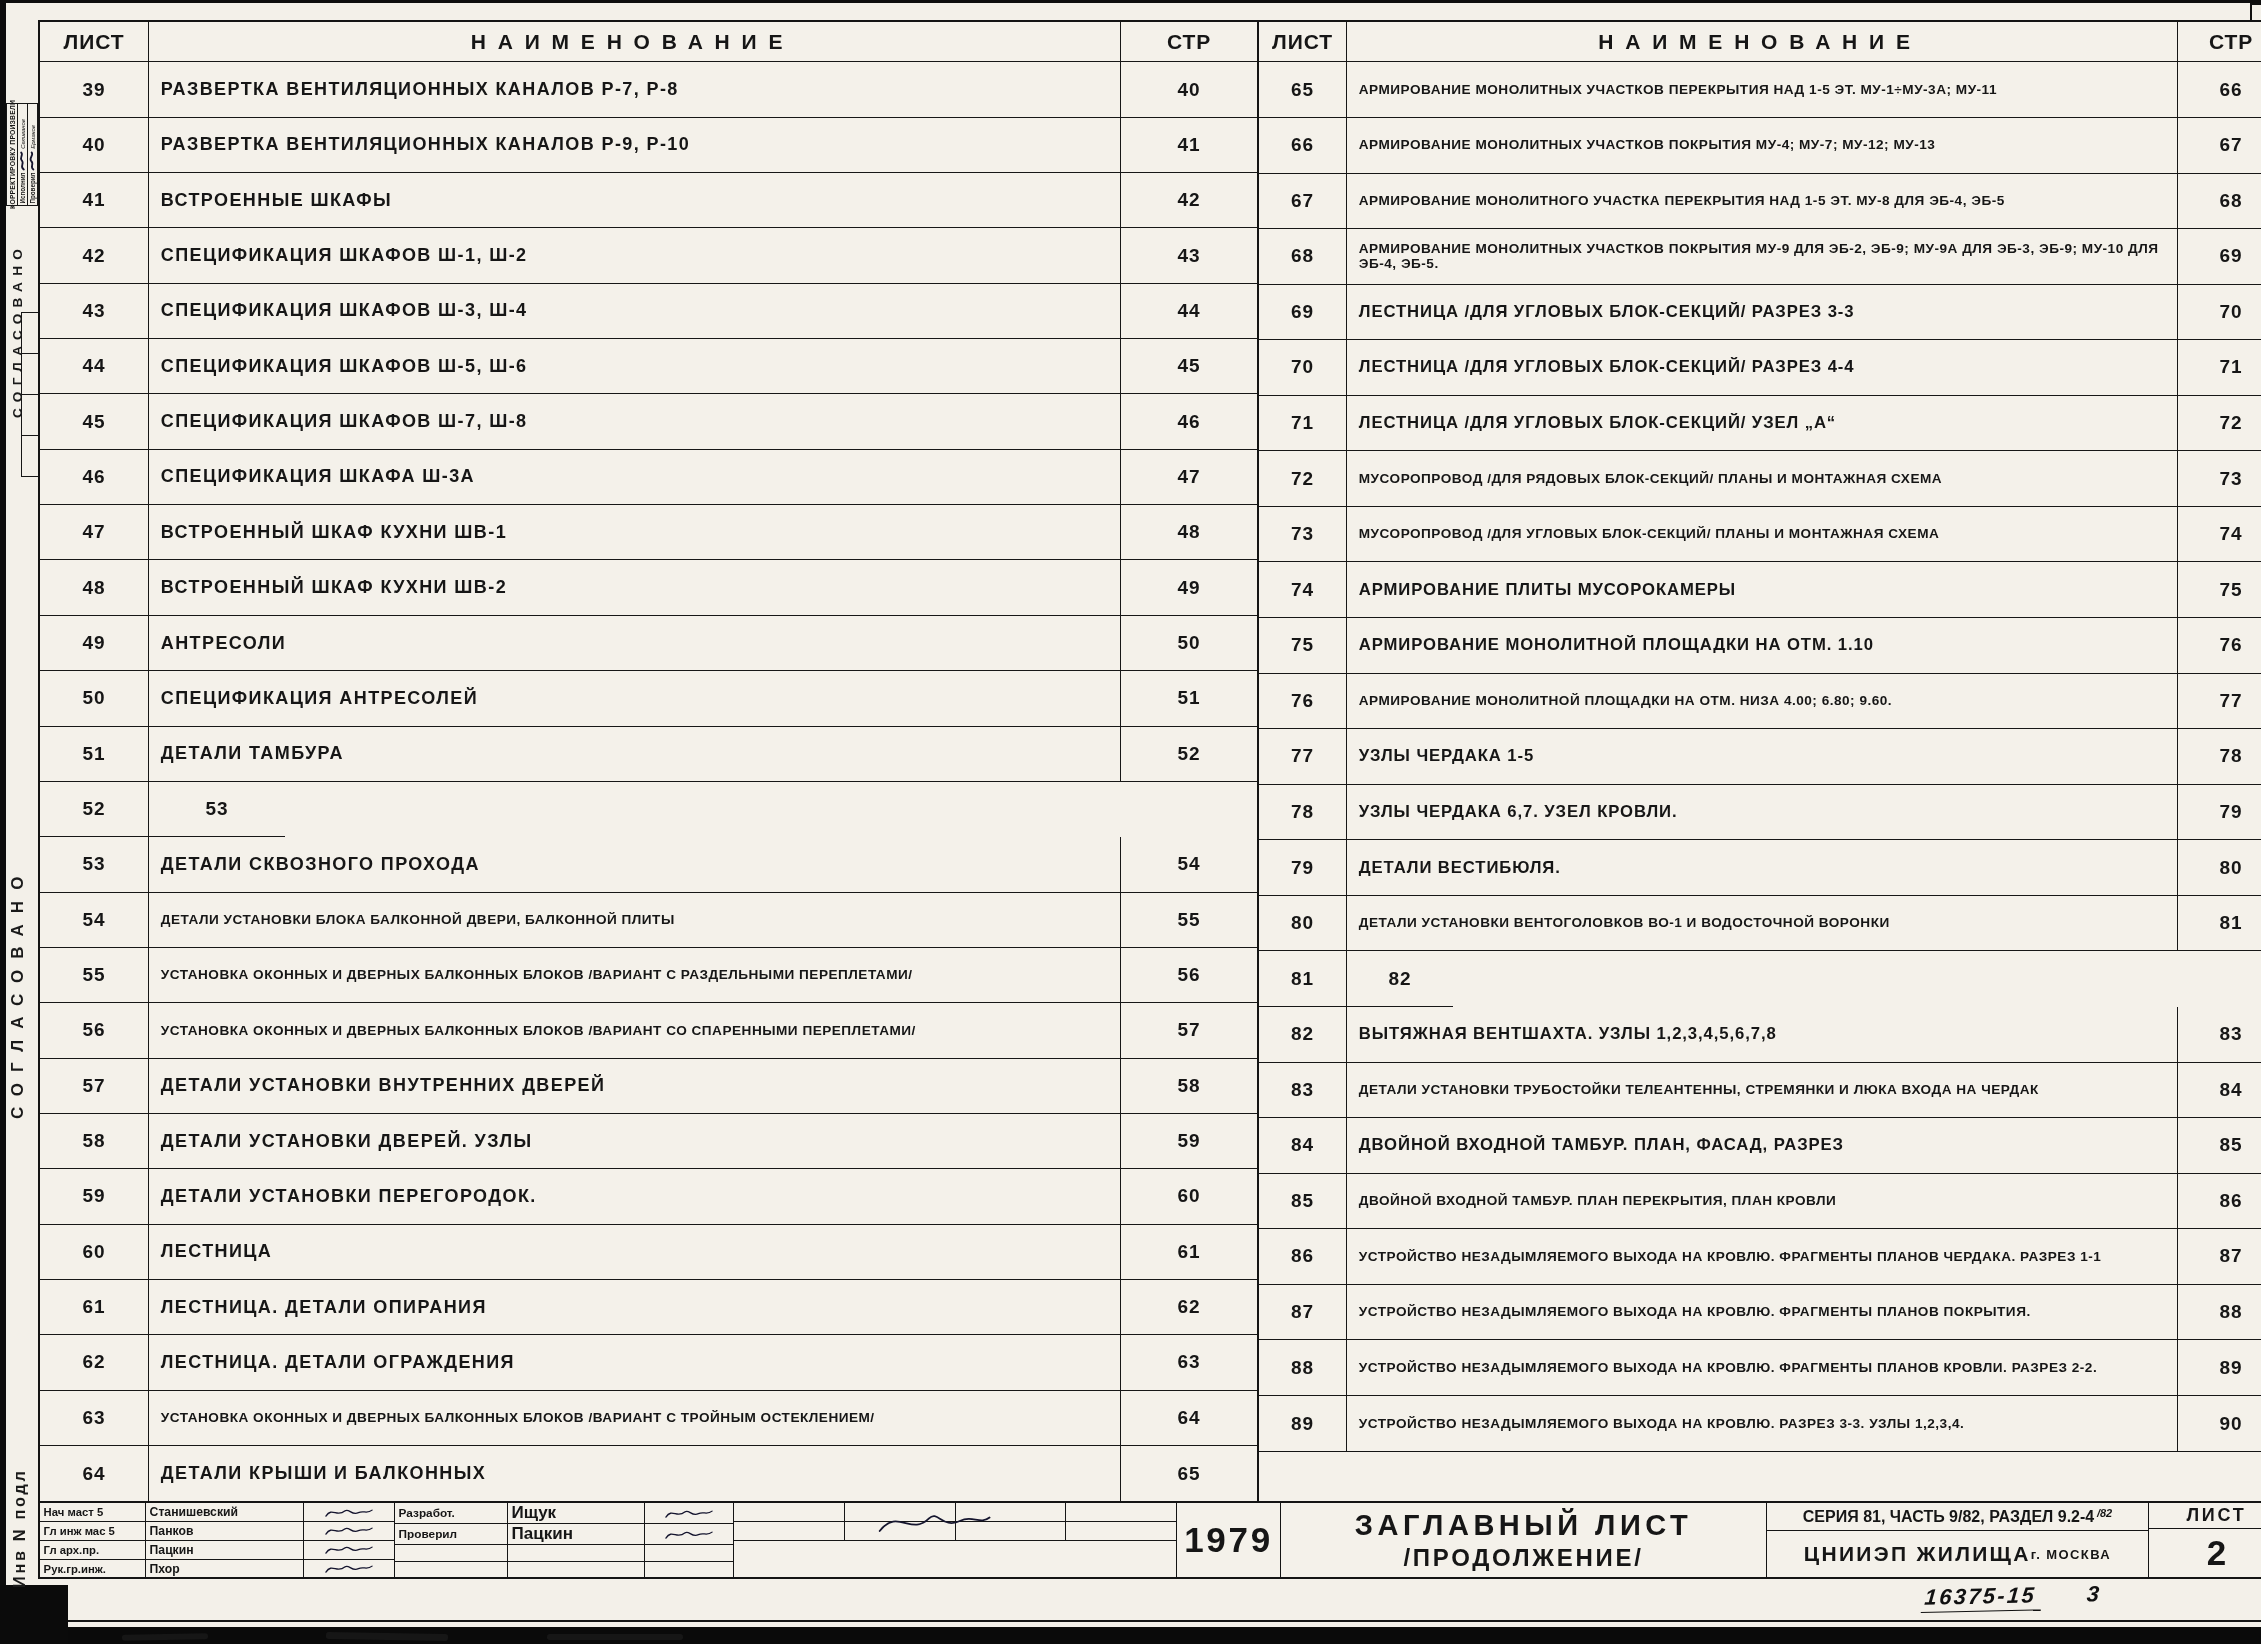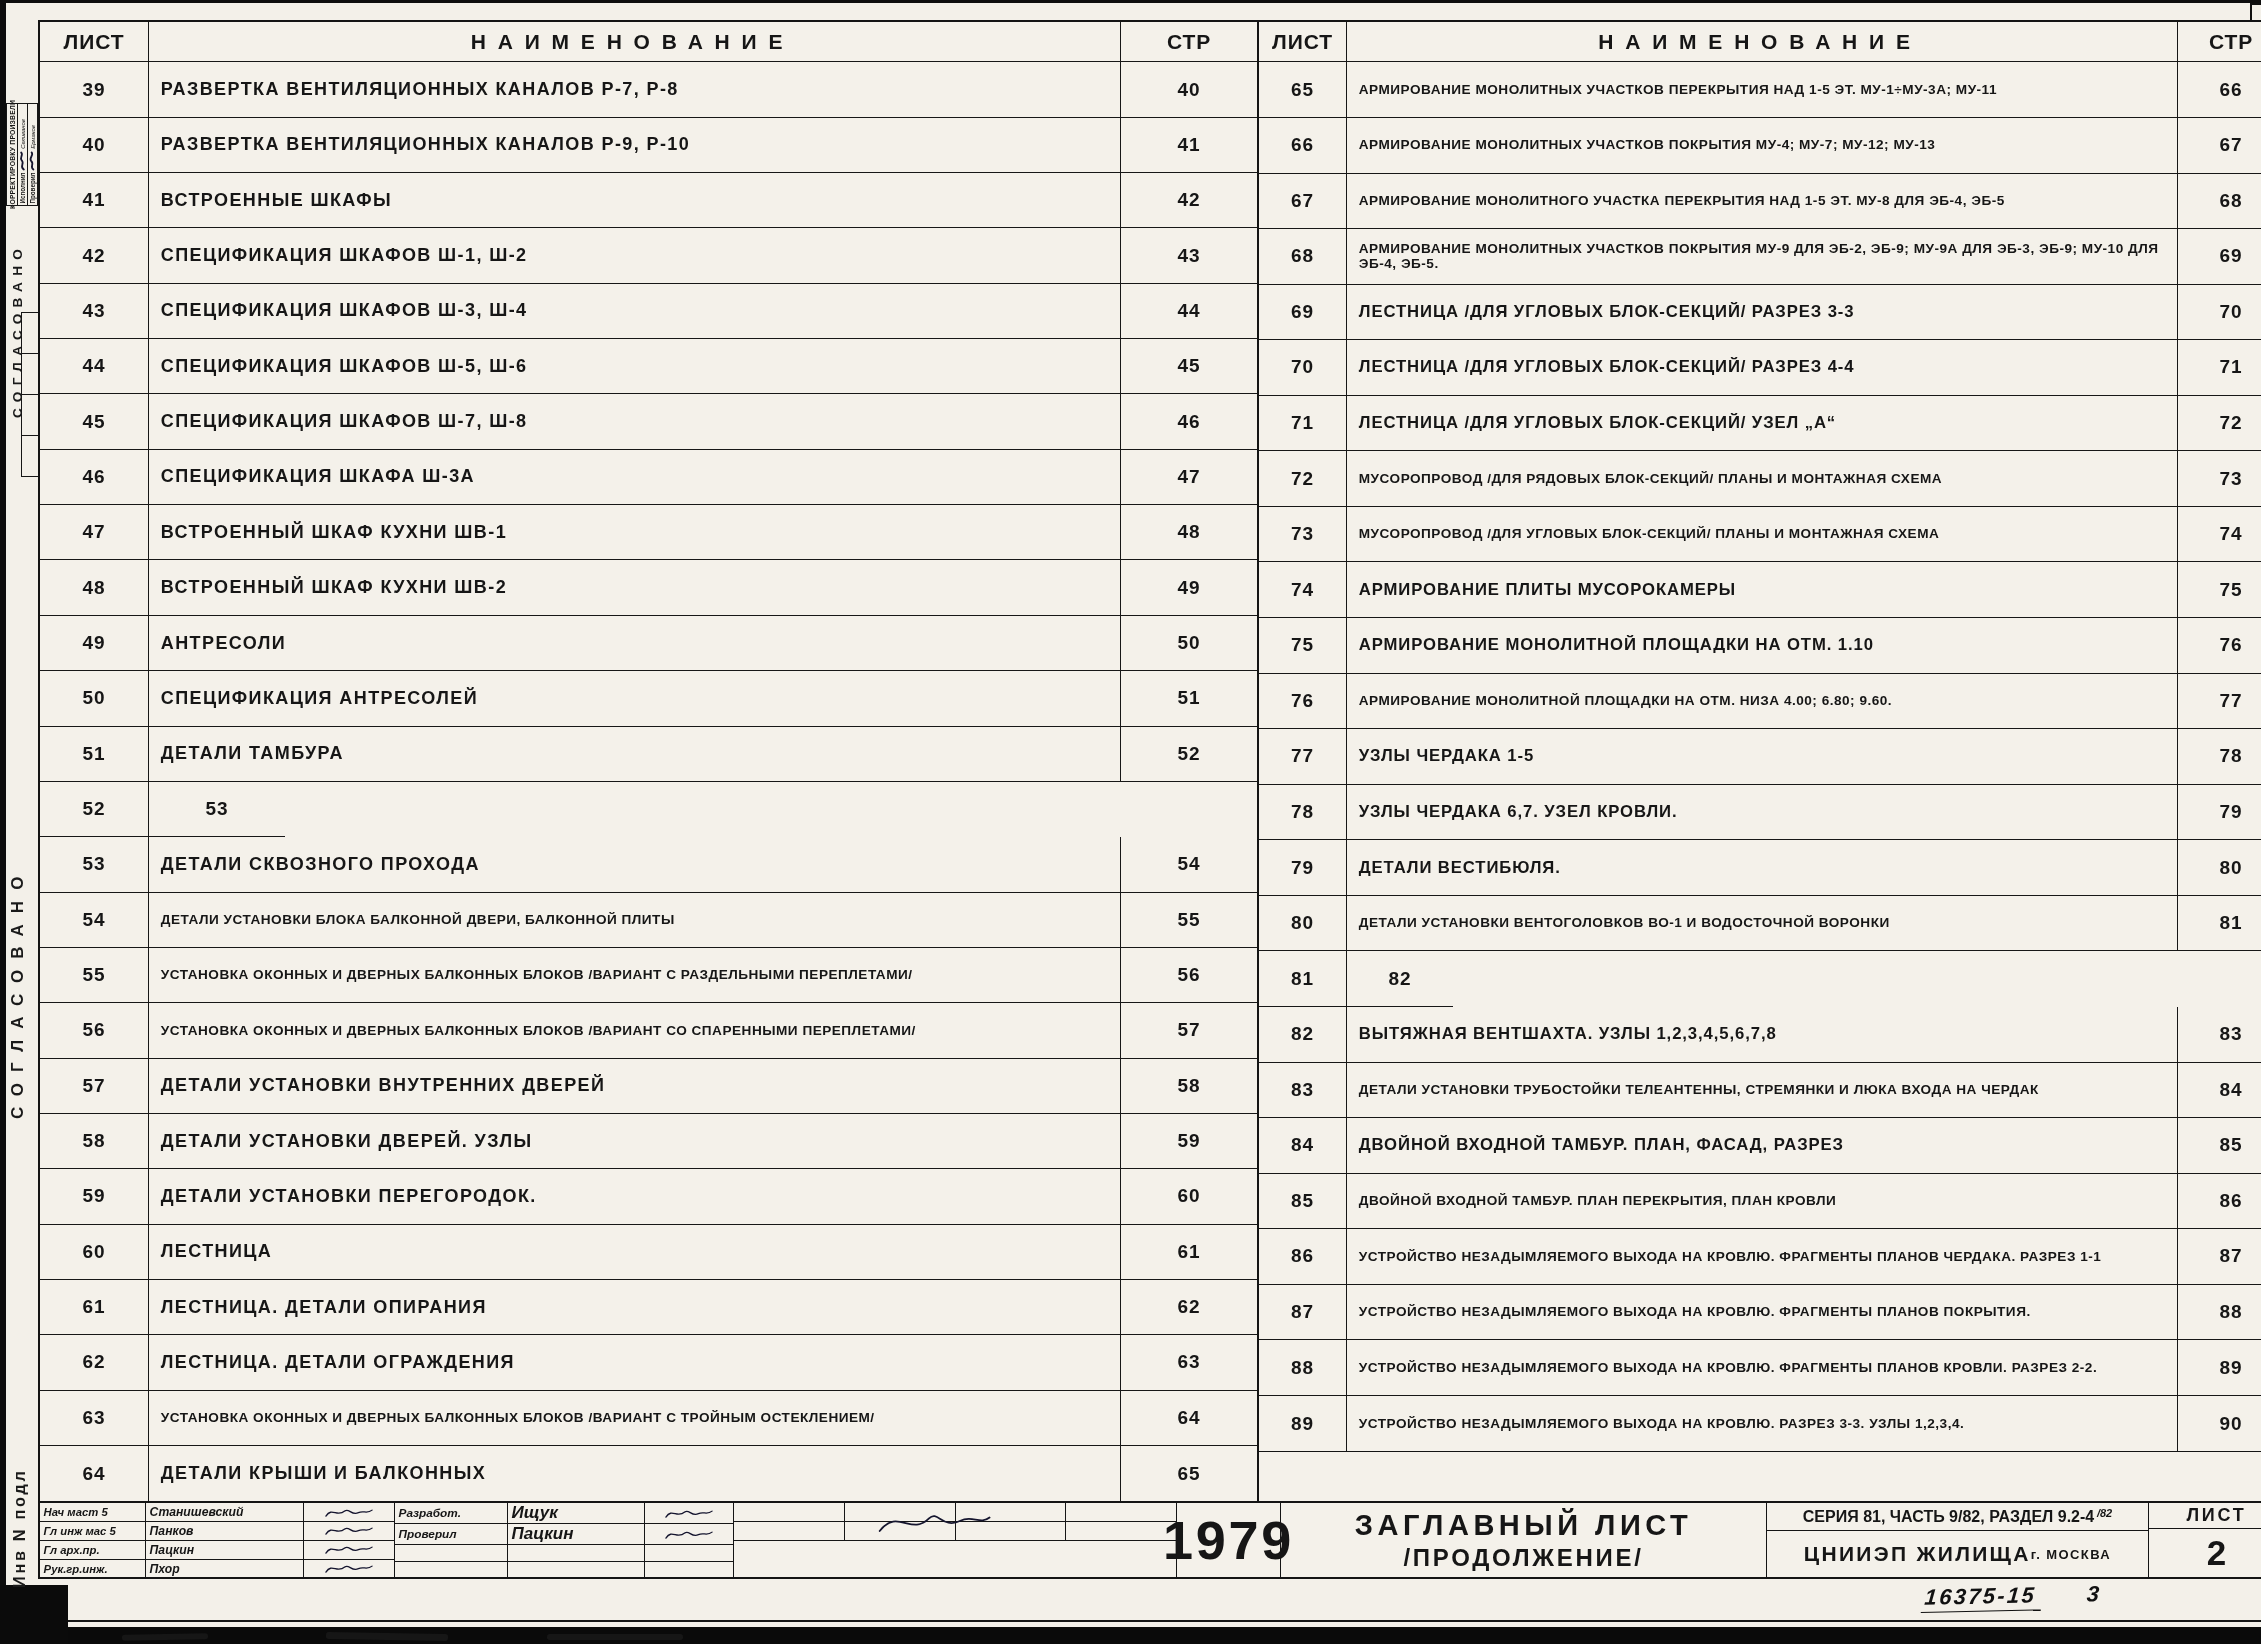--- a/index.html
+++ b/index.html
@@ -64,25 +64,25 @@
   .table-left .c-page{width:136px;flex:none;}
   .table-right .c-sheet{width:88px;flex:none;}
   .table-right .c-name{flex:1;font-size:16.7px;letter-spacing:0.9px;}
   .table-right .c-page{width:106px;flex:none;}
   .c-name.small{font-size:13.6px !important;letter-spacing:0.5px !important;line-height:1.15;}
   .head .td{font-size:21px;font-weight:bold;justify-content:center;padding-left:0;}
   .head .c-name{letter-spacing:11.8px;}
 
   
   .titleblock{flex:none;height:76px;border-top:2.3px solid #141414;display:flex;}
-  .tb-col{display:flex;flex-direction:column;border-right:1.8px solid #141414;font-style:italic;}
+  .tb-col{display:flex;flex-direction:column;border-right:1.8px solid #141414;}
   .tb-approvals{width:355px;}
   .tb-dev{width:339px;}
   .tb-mid{width:443px;position:relative;}
-  .tb-year{width:104px;display:flex;align-items:center;justify-content:center;font-size:54px;font-weight:800;letter-spacing:2.7px;border-right:1.8px solid #141414;}
+  .tb-year{width:104px;display:flex;align-items:center;justify-content:center;font-size:35px;font-weight:800;letter-spacing:2.7px;border-right:1.8px solid #141414;}
   .tb-title{flex:1;border-right:1.8px solid #141414;display:flex;flex-direction:column;align-items:center;justify-content:center;}
   .tb-title .t1{font-size:29px;font-weight:bold;letter-spacing:4.5px;}
   .tb-title .t2{font-size:24px;font-weight:bold;letter-spacing:2.7px;margin-top:2.7px;}
   .tb-series{width:382px;border-right:1.8px solid #141414;display:flex;flex-direction:column;}
   .tb-series .series{flex:0 0 28px;border-bottom:1.4px solid #141414;display:flex;align-items:center;justify-content:center;font-size:16px;font-weight:bold;white-space:nowrap;}
   .series-note{font-size:11px;font-style:italic;margin-left:2.7px;transform:translateY(-4.5px);}
   .tb-series .org{flex:1;display:flex;align-items:center;justify-content:center;}
   .tb-series .org1{font-size:21px;font-weight:bold;letter-spacing:2.3px;}
   .tb-series .org2{font-size:13px;font-weight:bold;letter-spacing:1.4px;}
   .tb-sheet{width:135px;display:flex;flex-direction:column;}

